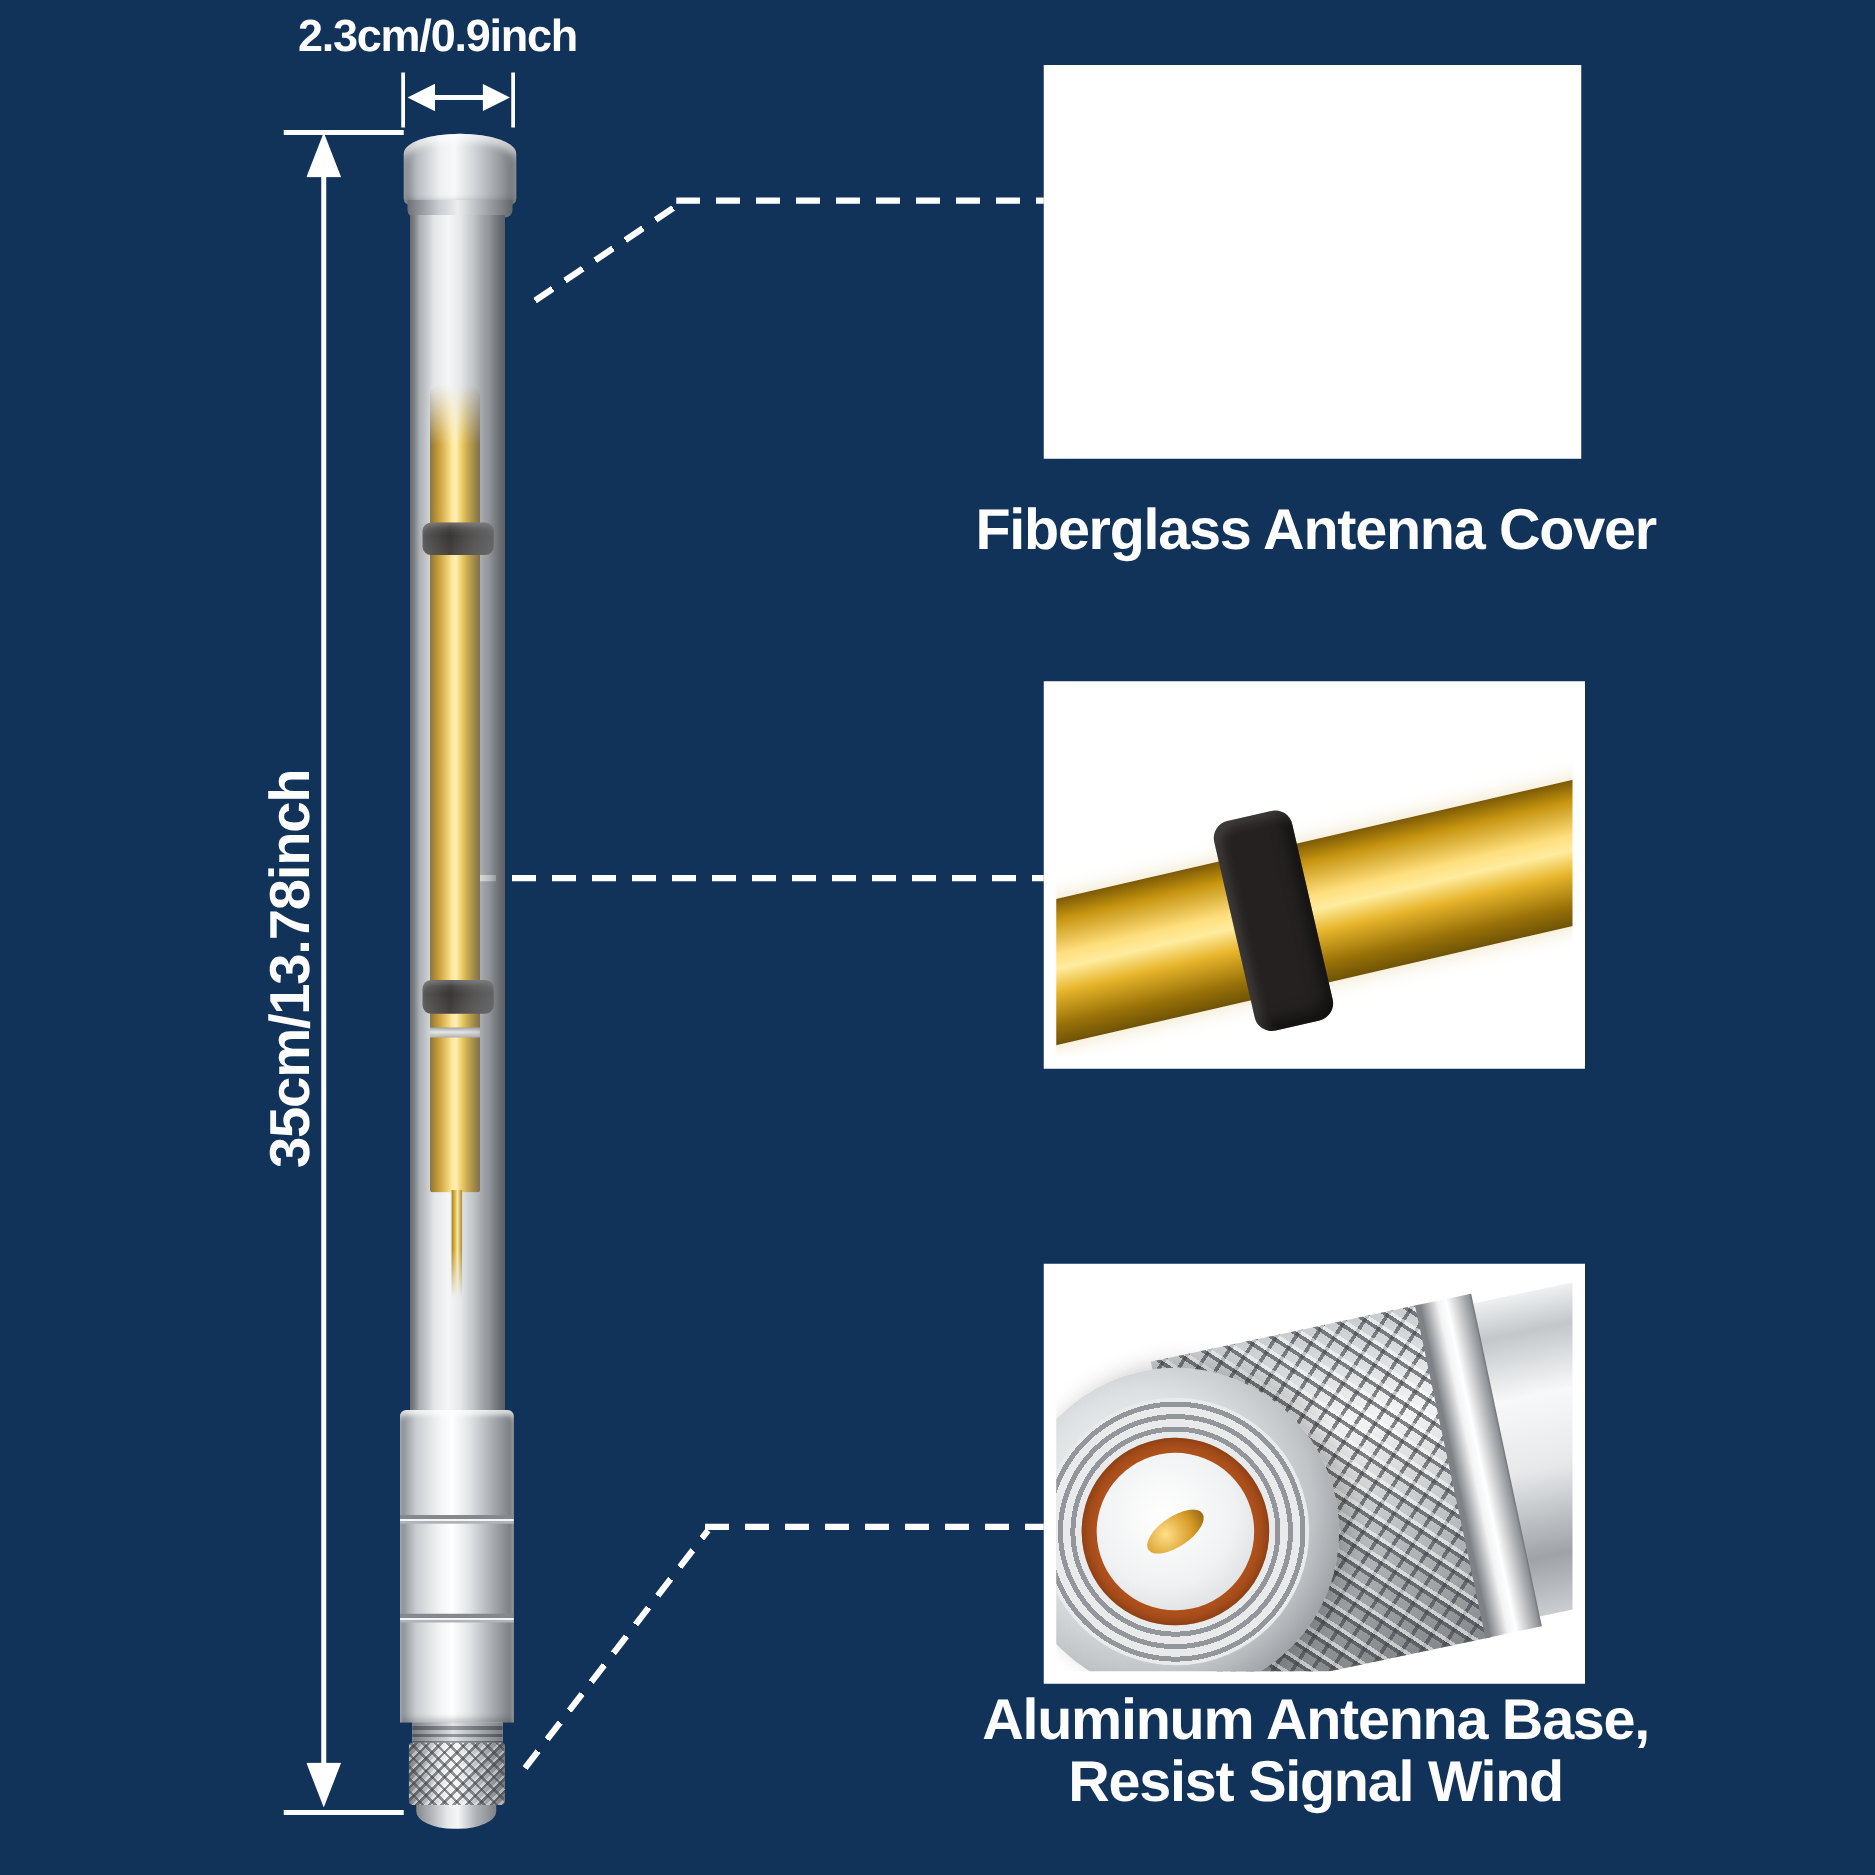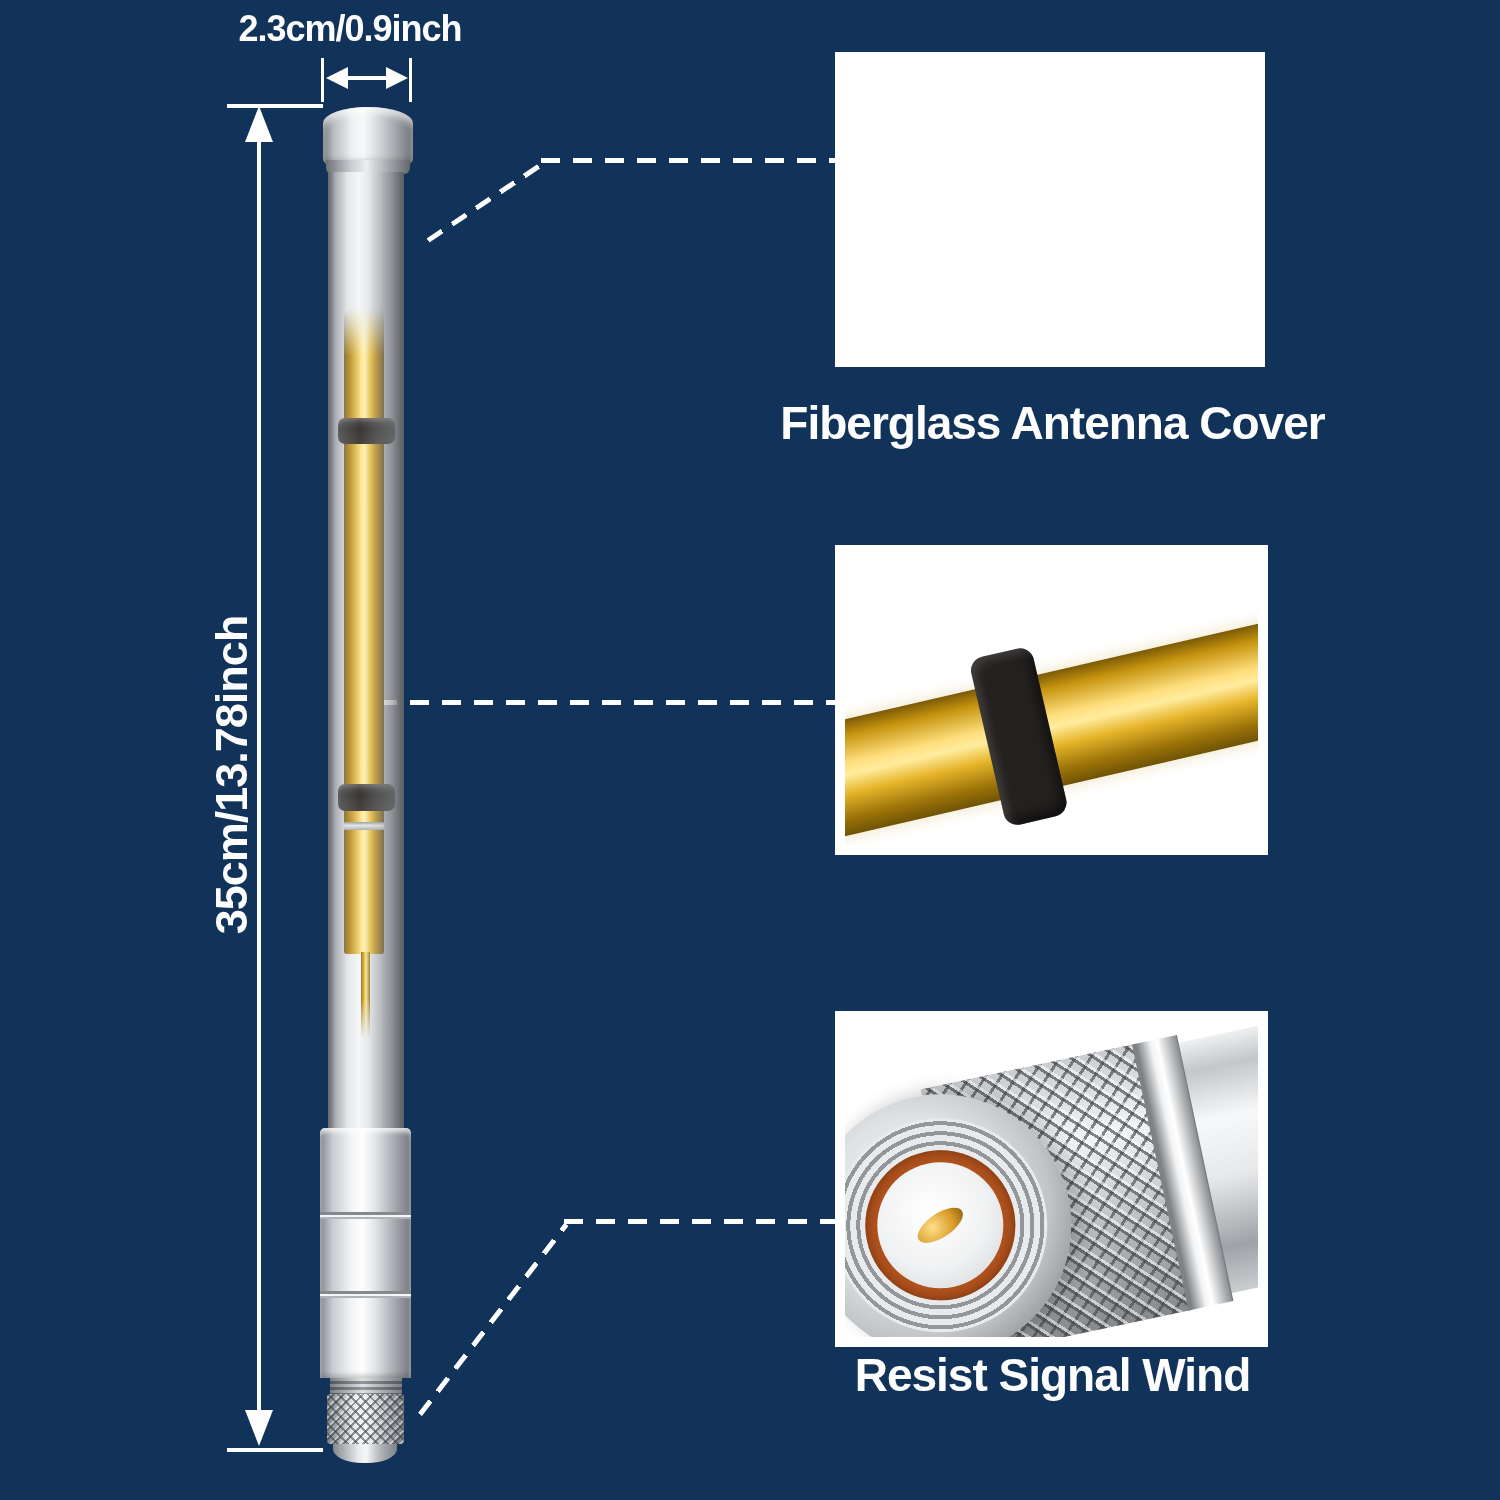--- a/index.html
+++ b/index.html
@@ -242,14 +242,15 @@
     </div>
   </div>
 </div>
 
 <div class="abs inset-label label1">
   <div>Fiberglass Antenna Cover</div>
 </div>
 <div class="abs inset-label label2">
 </div>
 <div class="abs inset-label label3">
+  <div>Aluminum Antenna Base,</div>
   <div>Resist Signal Wind</div>
 </div>
 
 </body></html>

